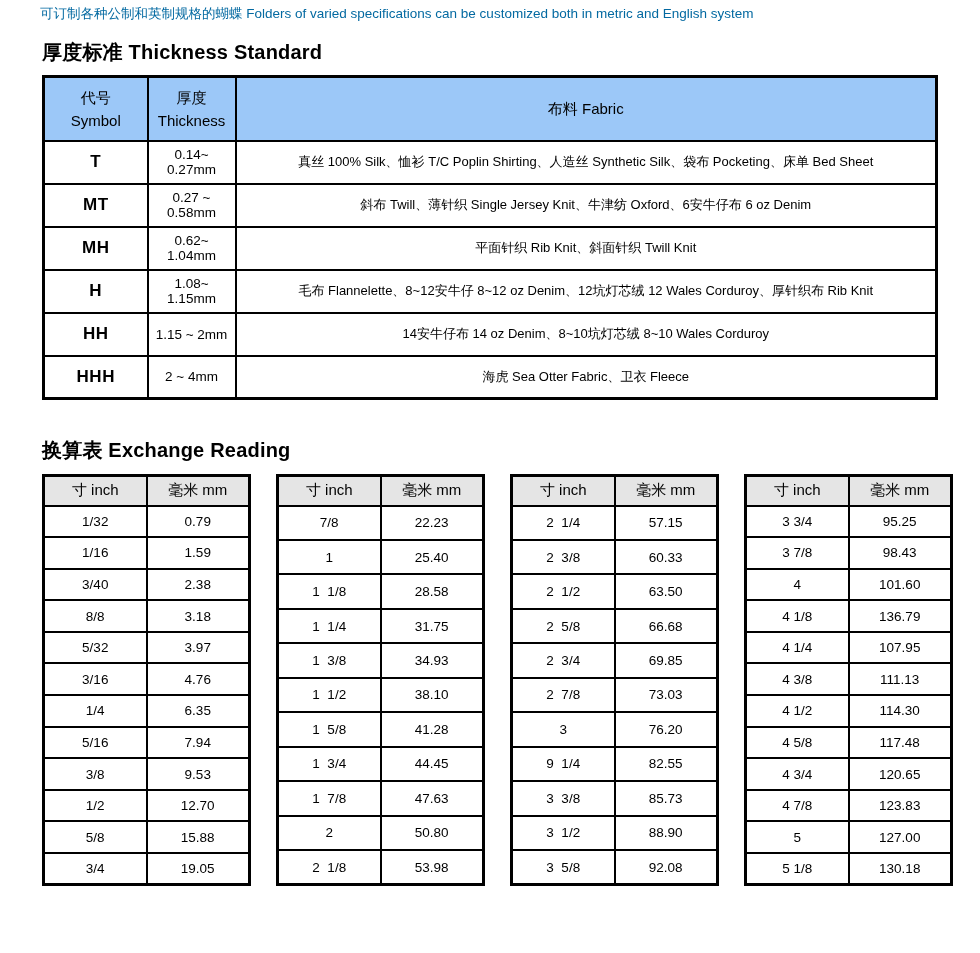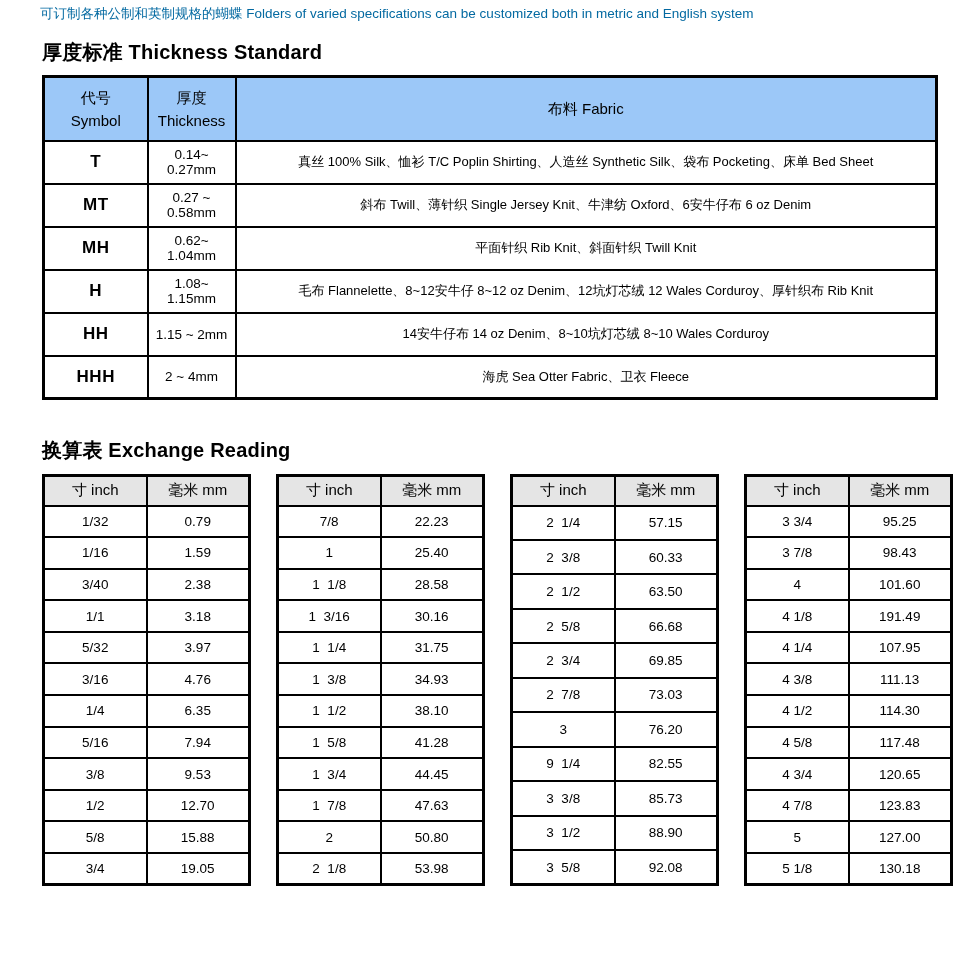--- a/index.html
+++ b/index.html
@@ -150,21 +150,21 @@
         </tr>
         <tr>
           <td>1/16</td>
           <td>1.59</td>
         </tr>
         <tr>
           <td>3/40</td>
           <td>2.38</td>
         </tr>
         <tr>
-          <td>1/1</td>
+          <td>8/8</td>
           <td>3.18</td>
         </tr>
         <tr>
           <td>5/32</td>
           <td>3.97</td>
         </tr>
         <tr>
           <td>3/16</td>
           <td>4.76</td>
         </tr>
@@ -209,24 +209,20 @@
         </tr>
         <tr>
           <td>1</td>
           <td>25.40</td>
         </tr>
         <tr>
           <td>1  1/8</td>
           <td>28.58</td>
         </tr>
         <tr>
-          <td>1  3/16</td>
-          <td>30.16</td>
-        </tr>
-        <tr>
           <td>1  1/4</td>
           <td>31.75</td>
         </tr>
         <tr>
           <td>1  3/8</td>
           <td>34.93</td>
         </tr>
         <tr>
           <td>1  1/2</td>
           <td>38.10</td>
@@ -324,21 +320,21 @@
         <tr>
           <td>3 7/8</td>
           <td>98.43</td>
         </tr>
         <tr>
           <td>4</td>
           <td>101.60</td>
         </tr>
         <tr>
           <td>4 1/8</td>
-          <td>191.49</td>
+          <td>136.79</td>
         </tr>
         <tr>
           <td>4 1/4</td>
           <td>107.95</td>
         </tr>
         <tr>
           <td>4 3/8</td>
           <td>111.13</td>
         </tr>
         <tr>

